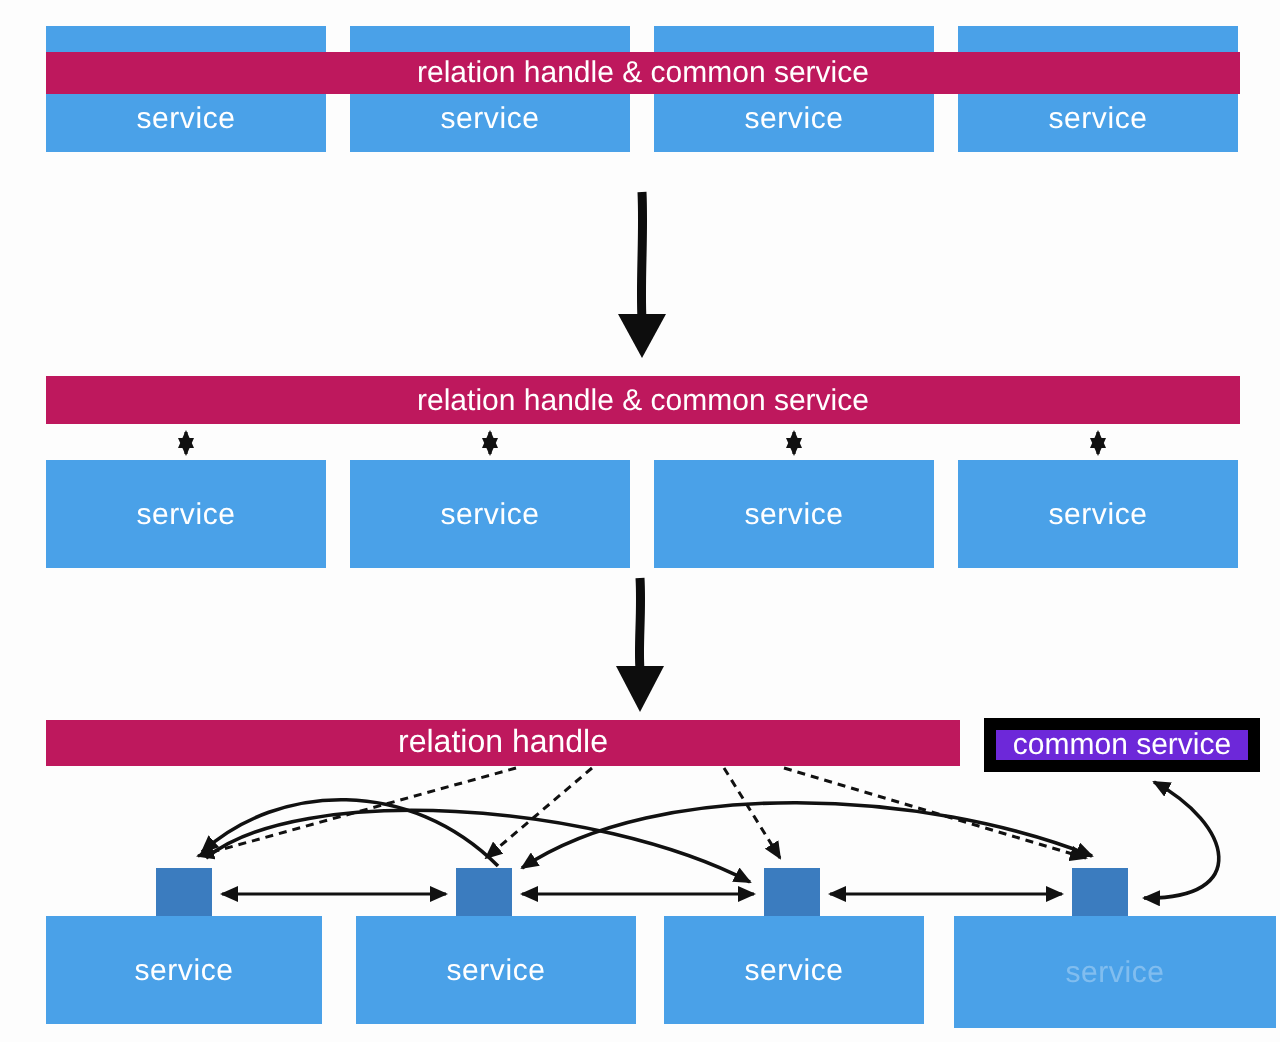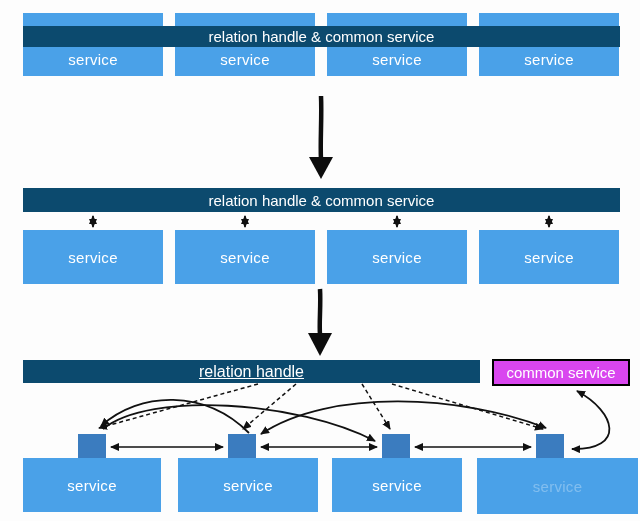--- a/index.html
+++ b/index.html
@@ -7,25 +7,25 @@
     position:relative; width:640px; height:521px; overflow:hidden;
     background:#fdfdfd;
     font-family:"Liberation Sans", sans-serif;
   }
   .abs{position:absolute; box-sizing:border-box;}
   .box{
     display:flex; align-items:center; justify-content:center;
     color:#ffffff; font-size:15px; letter-spacing:.3px;
   }
   .light{background:#4AA1E8;}
-  .bar{background:#0c4a6e; color:#ffffff; display:flex; align-items:center; justify-content:center; font-size:15px;}
+  .bar{background:#be185d; color:#ffffff; display:flex; align-items:center; justify-content:center; font-size:15px;}
   .s1box{align-items:flex-end; padding-bottom:8px;}
   .agent{background:#3B7CBF;}
   .commonbox{
-    background:#d946ef; border:2px solid #000000;
+    background:#6d28d9; border:6px solid #000000;
     display:flex; align-items:center; justify-content:center;
     color:#fff; font-size:15px;
   }
   .barlabel{white-space:nowrap;}
   .svg-overlay{position:absolute; left:0; top:0; width:640px; height:521px; pointer-events:none;}
   .faint-label{opacity:.3;}
   .watermark{
     position:absolute; left:14px; top:20px; width:146px; text-align:center;
     font-size:20px; color:rgba(245,245,245,.95); letter-spacing:1px; white-space:nowrap;
   }
@@ -61,21 +61,21 @@
   <div class="abs box light" style="left:175px;top:230px;width:140px;height:54px;">
     <span>service</span>
   </div>
   <div class="abs box light" style="left:327px;top:230px;width:140px;height:54px;">
     <span>service</span>
   </div>
   <div class="abs box light" style="left:479px;top:230px;width:140px;height:54px;">
     <span>service</span>
   </div>
 
-  <div class="abs bar botbar" style="left:23px;top:360px;width:457px;height:23px;text-decoration:underline;">
+  <div class="abs bar botbar" style="left:23px;top:360px;width:457px;height:23px;">
     <span class="barlabel">relation handle</span>
   </div>
   <div class="abs commonbox" style="left:492px;top:359px;width:138px;height:27px;">
     <span class="barlabel">common service</span>
   </div>
 
   <div class="abs agent" style="left:78px;top:434px;width:28px;height:25px;"></div>
   <div class="abs agent" style="left:228px;top:434px;width:28px;height:25px;"></div>
   <div class="abs agent" style="left:382px;top:434px;width:28px;height:25px;"></div>
   <div class="abs agent" style="left:536px;top:434px;width:28px;height:25px;"></div>

